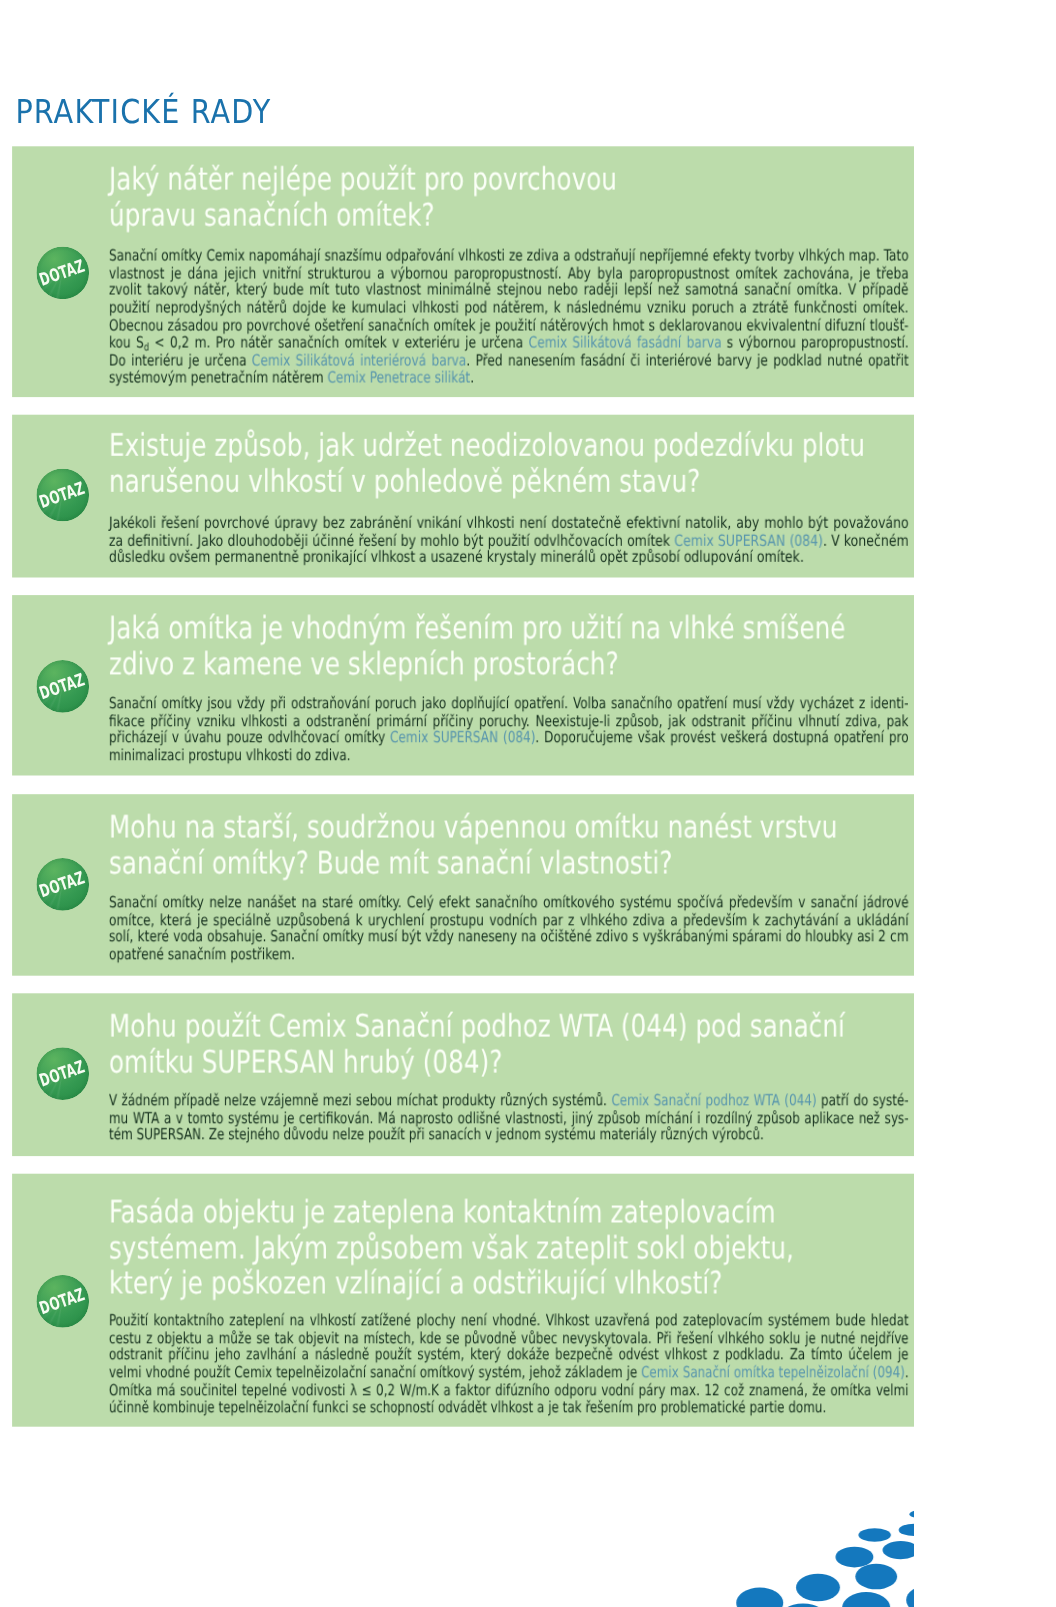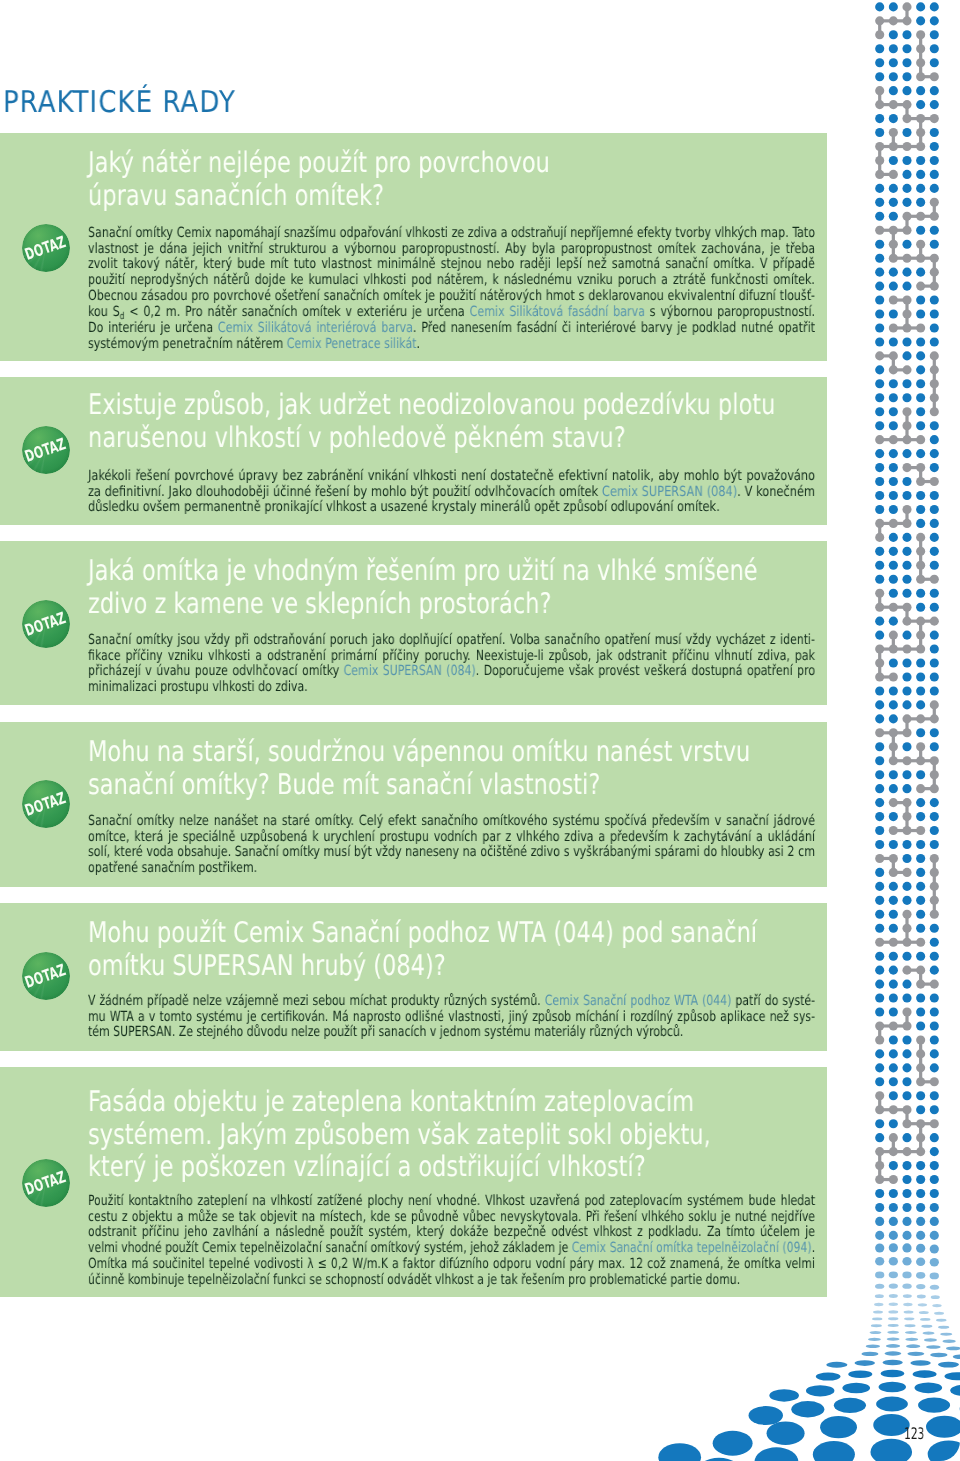--- a/index.html
+++ b/index.html
@@ -1,19 +1,19 @@
 <!DOCTYPE html>
 <html><head>
 <meta charset="utf-8">
 <style>
   html,body{margin:0;padding:0;}
   body{width:960px;height:1461px;background:#ffffff;overflow:hidden;
        font-family:"DejaVu Sans Condensed","DejaVu Sans",sans-serif;position:relative;
        -webkit-font-smoothing:antialiased;text-rendering:geometricPrecision;}
-  .page{position:absolute;left:0;top:0;width:960px;height:1461px;overflow:hidden;border-radius:20px;}
+  .page{position:absolute;left:11px;top:0;width:820px;height:1461px;overflow:hidden;}
   .page-title{position:absolute;color:#1a72ac;font-weight:400;white-space:nowrap;
        transform-origin:0 0;will-change:transform;}
   .block{position:absolute;left:0;background:#bcdcab;}
   .qhead{position:absolute;color:#fbfff7;font-weight:400;transform-origin:0 0;white-space:pre;will-change:transform;}
   .qbody{position:absolute;color:#15301d;text-align:justify;transform-origin:0 0;will-change:transform;}
   .lnk{color:#5795ad;}
   .nw{white-space:nowrap;}
   .sub{font-size:9.5px;position:relative;top:3.5px;}
   .badge{position:absolute;border-radius:50%;overflow:hidden;transform:translateZ(0);}
   .badge .bg{position:absolute;inset:0;border-radius:50%;

